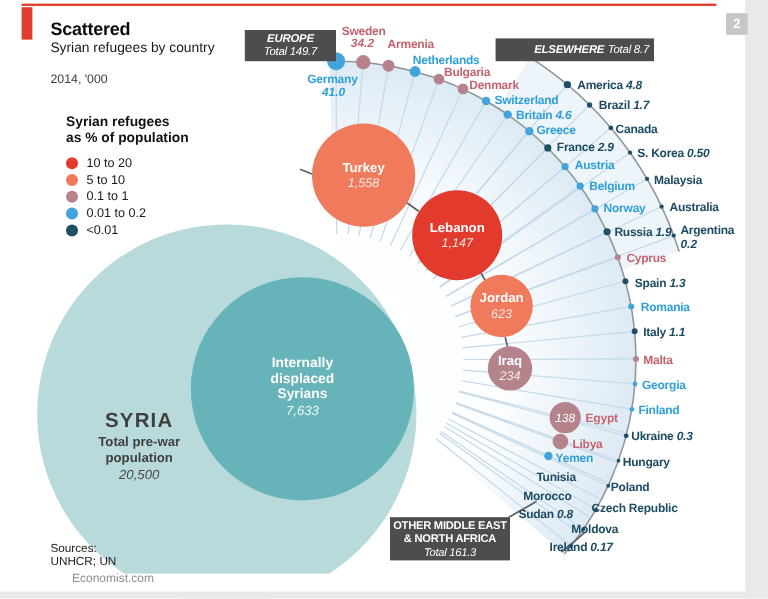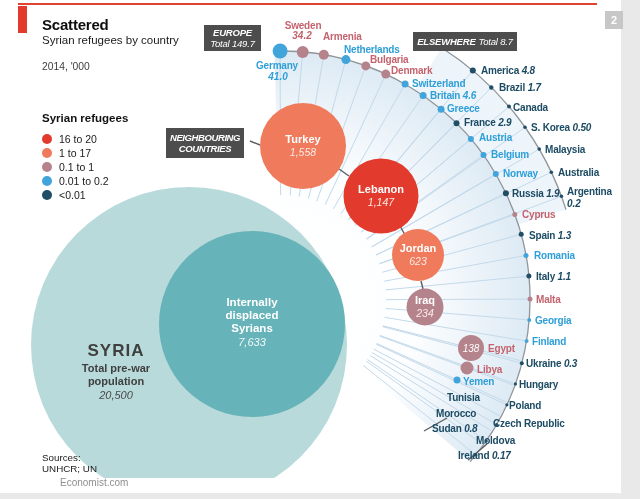--- a/index.html
+++ b/index.html
@@ -9,32 +9,32 @@
   #top-rule{left:18px;top:3px;width:579px;height:2px;background:#e0432f;}
   #red-block{left:18px;top:6px;width:9px;height:27px;background:#e23a2c;}
   #page-badge{left:605px;top:11px;width:18px;height:18px;background:#c7c7c7;color:#ffffff;
     font-weight:bold;font-size:11px;text-align:center;line-height:18px;}
   #right-strip{left:621px;top:0;width:19px;height:499px;background:#e9e9e9;}
   #bottom-strip{left:0;top:493px;width:640px;height:6px;background:#e9e9e9;}
   #title{left:42px;top:16px;font-size:15px;font-weight:bold;color:#0d0d0d;letter-spacing:-0.2px;}
   #subtitle{left:42px;top:34px;font-size:11.5px;color:#1a1a1a;}
   #note1{left:42px;top:49px;font-size:10.3px;color:#3d3d3d;}
   #note2{left:42px;top:61px;font-size:10.3px;color:#3d3d3d;}
-  #legend{left:42px;top:96px;width:130px;margin-top:16px;}
+  #legend{left:55px;top:96px;width:130px;}
   .legend-title{font-size:11.5px;font-weight:bold;color:#111;line-height:13px;}
   .legend-row{display:flex;align-items:center;margin-top:5px;height:9px;}
   .legend-dot{width:10px;height:10px;border-radius:50%;margin-right:7px;flex:0 0 auto;}
   .legend-label{font-size:10.5px;color:#1a1a1a;}
   .gbox{background:#4d4d4d;color:#ffffff;text-align:center;font-size:9.5px;line-height:11px;
     display:flex;flex-direction:column;justify-content:center;letter-spacing:-0.2px;}
   .gbox .b{font-weight:bold;font-style:italic;}
   .gbox .i{font-style:italic;}
   .gbox .bu{font-weight:bold;}
-  #box-europe{left:204px;top:25px;width:57px;height:26px;}
-  #box-elsewhere{left:413px;top:32px;width:104px;height:19px;flex-direction:row;gap:3px;align-items:center;justify-content:center;}
+  #box-europe{left:204px;top:25px;width:76px;height:26px;}
+  #box-elsewhere{left:413px;top:32px;width:104px;height:19px;flex-direction:row;gap:3px;align-items:center;justify-content:center;padding-left:28px;}
   #box-neighbouring{left:166px;top:128px;width:78px;height:30px;letter-spacing:-0.4px;}
   #box-other{left:325px;top:431px;width:100px;height:36px;font-size:9.3px;line-height:11px;}
   #sources{left:42px;top:452px;font-size:9.8px;color:#222;line-height:11px;}
   #credit{left:24px;top:477px;font-size:10px;color:#8f8f8f;margin-left:36px;}
   svg text{font-family:"Liberation Sans", sans-serif;}
 </style>
 </head>
 <body>
 
 <div id="stage">
@@ -208,28 +208,29 @@
   <div class="abs" id="right-strip"></div>
   <div class="abs" id="bottom-strip"></div>
   <div class="abs" id="page-badge">2</div>
 
   <div class="abs" id="title">Scattered</div>
   <div class="abs" id="subtitle">Syrian refugees by country</div>
   <div class="abs" id="note2">2014, '000</div>
 
   <div class="abs" id="legend">
     <div class="legend-title">Syrian refugees</div>
+    <div class="legend-title">as % of population</div>
     <div style="height:4px"></div>
     <div class="legend-row">
       <span class="legend-dot" style="background: rgb(226, 58, 44);"></span>
-      <span class="legend-label">16 to 20</span>
+      <span class="legend-label">10 to 20</span>
       </div>
     <div class="legend-row">
       <span class="legend-dot" style="background: rgb(239, 122, 92);"></span>
-      <span class="legend-label">1 to 17</span>
+      <span class="legend-label">5 to 10</span>
       </div>
     <div class="legend-row">
       <span class="legend-dot" style="background: rgb(181, 131, 139);"></span>
       <span class="legend-label">0.1 to 1</span>
       </div>
     <div class="legend-row">
       <span class="legend-dot" style="background: rgb(65, 164, 218);"></span>
       <span class="legend-label">0.01 to 0.2</span>
       </div>
     <div class="legend-row">
@@ -239,23 +240,24 @@
   </div>
 
   <div class="abs gbox" id="box-europe">
     <span class="b">EUROPE</span>
     <span class="i">Total 149.7</span>
   </div>
   <div class="abs gbox" id="box-elsewhere">
     <span class="b">ELSEWHERE</span>
     <span class="i">Total 8.7</span>
   </div>
-  <div class="abs gbox" id="box-neighbouring">
-    <span class="b">NEIGHBOURING</span>
-    <span class="b">COUNTRIES</span>
+  <div class="abs gbox" id="box-other">
+    <span class="bu">OTHER MIDDLE EAST</span>
+    <span class="bu">&amp; NORTH AFRICA</span>
+    <span class="i">Total 161.3</span>
   </div>
 
   <div class="abs" id="sources">
     <div>Sources:</div>
     <div>UNHCR; UN</div>
   </div>
   <div class="abs" id="credit">Economist.com</div>
 </div>
 
 </body></html>

